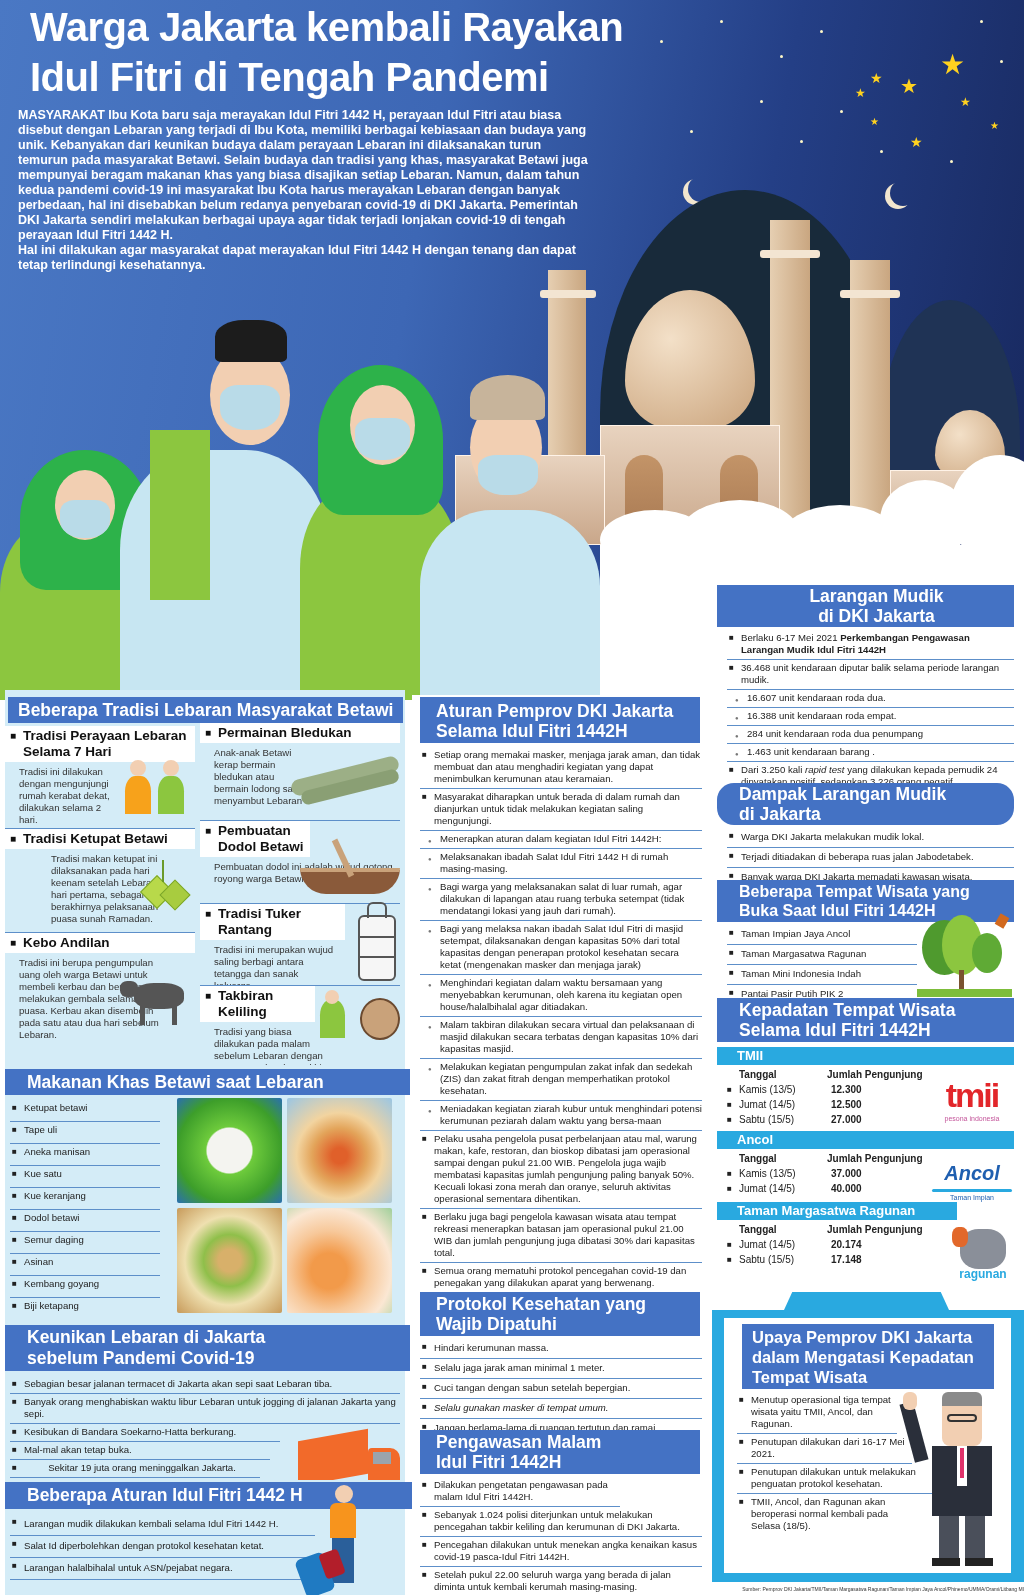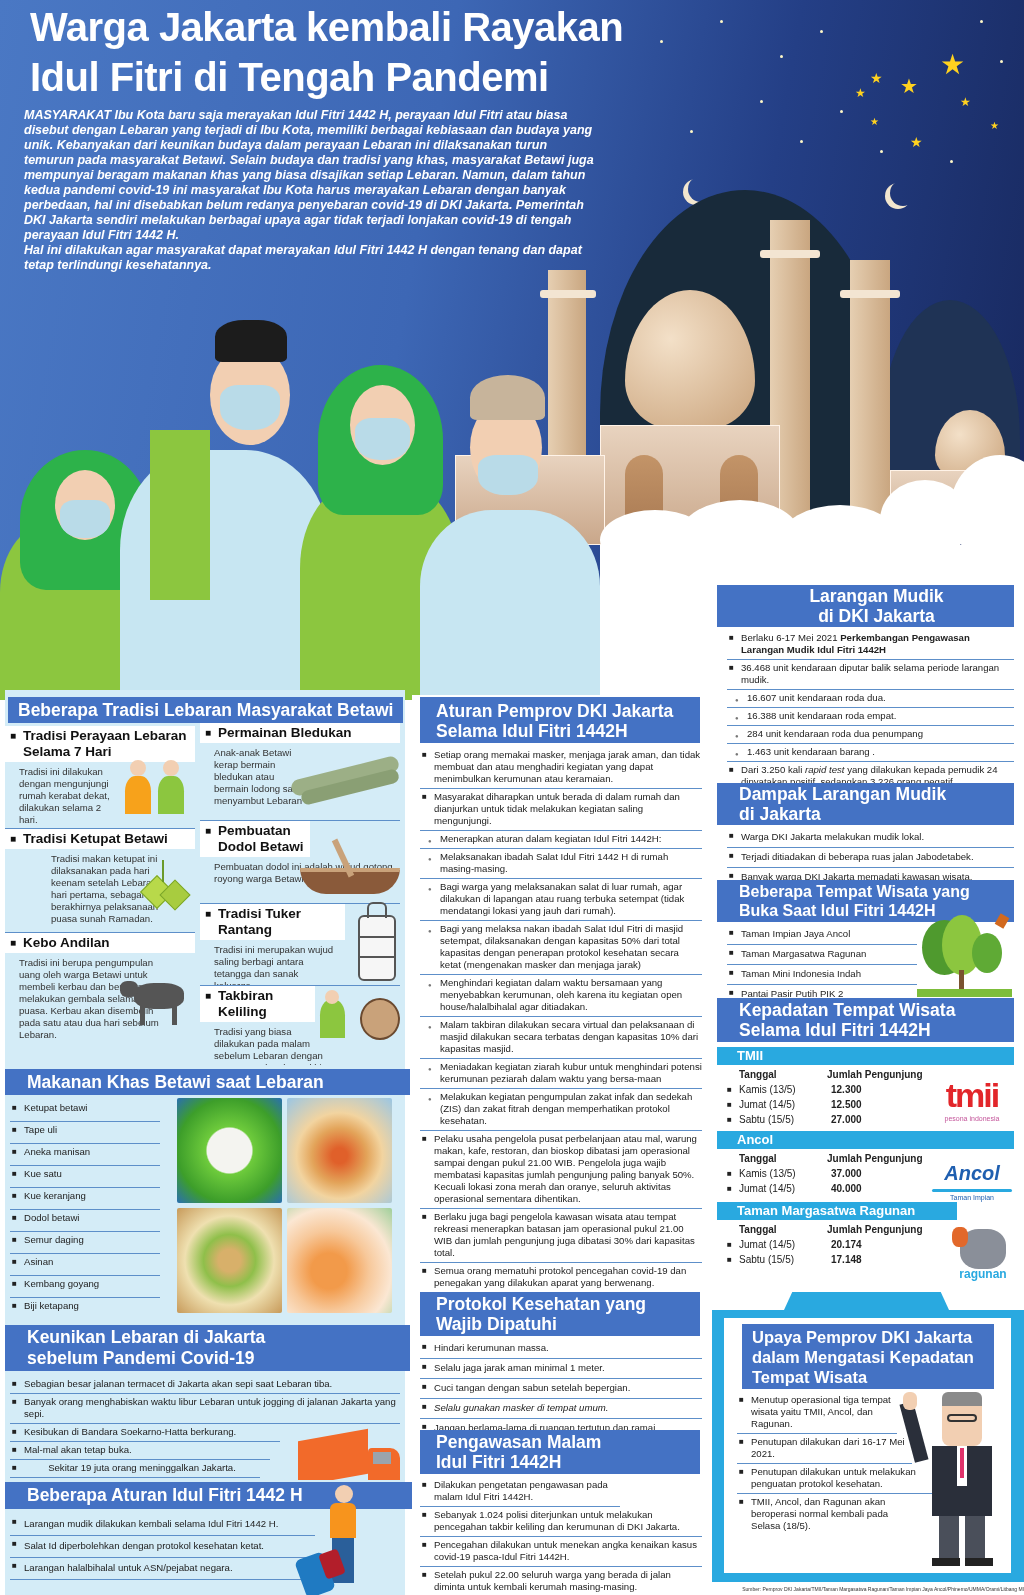--- a/index.html
+++ b/index.html
@@ -1,20 +1,20 @@
 <!DOCTYPE html>
 <html><head>
 <meta charset="utf-8">
 <style>
   * { box-sizing: border-box; margin: 0; padding: 0; }
   body { width: 1024px; height: 1595px; overflow: hidden; font-family: "Liberation Sans", sans-serif; background: #ffffff; position: relative; color: #222; }
   .hero { position: absolute; left: 0; top: 0; width: 1024px; height: 700px;
     background: linear-gradient(100deg, #4a78c4 0%, #3d67b5 40%, #243f86 70%, #17275c 100%); overflow: hidden; }
   .hero h1 { position: absolute; left: 30px; top: 2px; color: #fff; font-size: 40px; line-height: 50px; font-weight: bold; letter-spacing: -0.5px; }
-  .intro { position: absolute; left: 24px; top: 108px; width: 570px; color: #fff; font-size: 12.5px; line-height: 15px; font-weight: bold; font-style: italic; }
+  .intro { position: absolute; left: 18px; top: 108px; width: 570px; color: #fff; font-size: 12.5px; line-height: 15px; font-weight: bold; }
   .star { position: absolute; color: #ffd21f; font-size: 20px; }
   .dot { position: absolute; width: 3px; height: 3px; border-radius: 50%; background: #fff8c8; }
   .moon { position: absolute; width: 26px; height: 26px; border-radius: 50%; box-shadow: -5px 3px 0 0 #f2e6cf; }
   
   .dark-dome { position: absolute; background: #182a3a; border-radius: 50% 50% 0 0 / 70% 70% 0 0; }
   .minaret { position: absolute; background: linear-gradient(90deg, #e6cfb2, #c9a680); }
   .minaret-cap { position: absolute; background: #f3e5d2; border-radius: 3px; }
   .dome { position: absolute; background: radial-gradient(circle at 35% 35%, #f3e0c8, #c9a27a); border-radius: 50% 50% 40% 40% / 65% 65% 35% 35%; }
   .wall { position: absolute; background: linear-gradient(180deg, #e8d3bf, #c9a78a); border: 1px solid #fff3e8; }
   .arch { position: absolute; background: linear-gradient(180deg, #c39468, #a57650); border-radius: 22px 22px 0 0; }
@@ -274,22 +274,22 @@
   </div>
   <ul class="lst" style="position:absolute;left:8px;top:52px;width:282px;">
     <li>Setiap orang memakai masker, menjaga jarak aman, dan tidak membuat dan atau menghadiri kegiatan yang dapat menimbulkan kerumunan atau keramaian.</li>
     <li>Masyarakat diharapkan untuk berada di dalam rumah dan dianjurkan untuk tidak melakukan kegiatan saling mengunjungi.</li>
     <li class="sub">Menerapkan aturan dalam kegiatan Idul Fitri 1442H:</li>
     <li class="sub">Melaksanakan ibadah Salat Idul Fitri 1442 H di rumah masing-masing.</li>
     <li class="sub">Bagi warga yang melaksanakan salat di luar rumah, agar dilakukan di lapangan atau ruang terbuka setempat (tidak mendatangi lokasi yang jauh dari rumah).</li>
     <li class="sub">Bagi yang melaksa nakan ibadah Salat Idul Fitri di masjid setempat, dilaksanakan dengan kapasitas 50% dari total kapasitas dengan penerapan protokol kesehatan secara ketat (mengenakan masker dan menjaga jarak)</li>
     <li class="sub">Menghindari kegiatan dalam waktu bersamaan yang menyebabkan kerumunan, oleh karena itu kegiatan open house/halalbihalal agar ditiadakan.</li>
     <li class="sub">Malam takbiran dilakukan secara virtual dan pelaksanaan di masjid dilakukan secara terbatas dengan kapasitas 10% dari kapasitas masjid.</li>
+    <li class="sub">Melakukan kegiatan pengumpulan zakat infak dan sedekah (ZIS) dan zakat fitrah dengan memperhatikan protokol kesehatan.</li>
     <li class="sub">Meniadakan kegiatan ziarah kubur untuk menghindari potensi kerumunan peziarah dalam waktu yang bersa-maan</li>
-    <li class="sub">Melakukan kegiatan pengumpulan zakat infak dan sedekah (ZIS) dan zakat fitrah dengan memperhatikan protokol kesehatan.</li>
     <li>Pelaku usaha pengelola pusat perbelanjaan atau mal, warung makan, kafe, restoran, dan bioskop dibatasi jam operasional sampai dengan pukul 21.00 WIB. Pengelola juga wajib membatasi kapasitas jumlah pengunjung paling banyak 50%. Kecuali lokasi zona merah dan oranye, seluruh aktivitas operasional sementara dihentikan.</li>
     <li>Berlaku juga bagi pengelola kawasan wisata atau tempat rekreasi menerapkan batasan jam operasional pukul 21.00 WIB dan jumlah pengunjung juga dibatasi 30% dari kapasitas total.</li>
     <li class="nob">Semua orang mematuhi protokol pencegahan covid-19 dan penegakan yang dilakukan aparat yang berwenang.</li>
   </ul>
 
   <div class="hdr" style="position:absolute;left:8px;top:597px;width:280px;height:44px;font-size:17.5px;line-height:20px;padding:2px 0 0 16px;">
     <span>Protokol Kesehatan yang</span><br><span>Wajib Dipatuhi</span>
   </div>
   <ul class="lst" style="position:absolute;left:8px;top:644px;width:282px;">
     <li style="padding-top:3px;padding-bottom:4px;">Hindari kerumunan massa.</li>
@@ -317,21 +317,21 @@
   <ul class="lst" style="position:absolute;left:15px;top:45px;width:287px;">
     <li><span>Berlaku 6-17 Mei 2021 </span><b>Perkembangan Pengawasan Larangan Mudik Idul Fitri 1442H</b></li>
     <li>36.468 unit kendaraan diputar balik selama periode larangan mudik.</li>
     <li class="sub">16.607 unit kendaraan roda dua.</li>
     <li class="sub">16.388 unit kendaraan roda empat.</li>
     <li class="sub">284 unit kendaraan roda dua penumpang</li>
     <li class="sub">1.463 unit kendaraan barang .</li>
     <li class="nob"><span>Dari 3.250 kali </span><i>rapid test</i><span> yang dilakukan kepada pemudik 24 dinyatakan positif, sedangkan 3.226 orang negatif.</span></li>
   </ul>
 
-  <div class="hdr" style="position:absolute;left:5px;top:198px;width:297px;height:42px;font-size:17.5px;line-height:20px;padding:1px 12px 0 22px;">
+  <div class="hdr" style="position:absolute;left:5px;top:198px;width:297px;height:42px;font-size:17.5px;line-height:20px;padding:1px 12px 0 22px;border-radius:17px;">
     <span>Dampak Larangan Mudik</span><br><span>di Jakarta</span>
   </div>
   <ul class="lst" style="position:absolute;left:15px;top:243px;width:287px;">
     <li style="padding-top:3px;padding-bottom:4px;">Warga DKI Jakarta melakukan mudik lokal.</li>
     <li style="padding-top:3px;padding-bottom:4px;">Terjadi ditiadakan di beberapa ruas jalan Jabodetabek.</li>
     <li style="padding-top:3px;padding-bottom:4px;" class="nob">Banyak warga DKI Jakarta memadati kawasan wisata.</li>
   </ul>
 
   <div class="hdr" style="position:absolute;left:5px;top:295px;width:297px;height:42px;font-size:16px;line-height:19px;padding:2px 0 0 22px;">
     <span>Beberapa Tempat Wisata yang</span><br><span>Buka Saat Idul Fitri 1442H</span>

